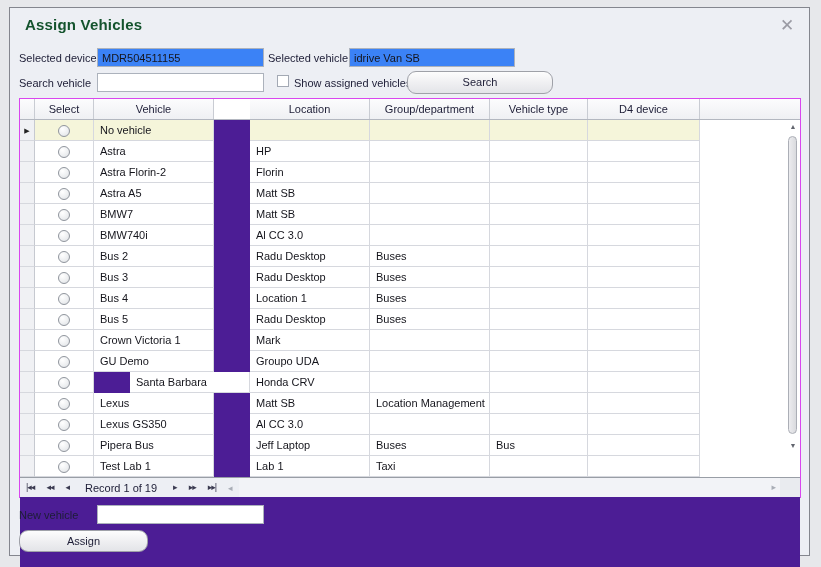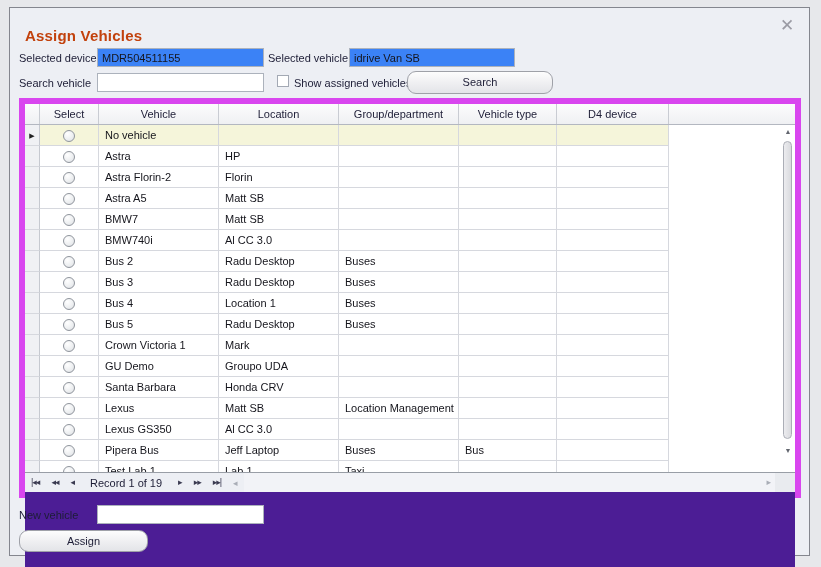--- a/index.html
+++ b/index.html
@@ -8,21 +8,21 @@
     background:#e7e8eb;
     font-family:"Liberation Sans","DejaVu Sans",sans-serif;
     font-size:11px;color:#15151c;
   }
   .dlg{
     position:absolute;left:9px;top:7px;width:801px;height:549px;
     background:#edeff4;border:1px solid #84868e;box-sizing:border-box;
   }
   .title{
     position:absolute;left:15px;top:8px;
-    font-size:15px;font-weight:600;color:#c2410c;letter-spacing:.2px;margin-top:11px;
+    font-size:15px;font-weight:600;color:#14532d;letter-spacing:.2px;
   }
   .close{
     position:absolute;right:12px;top:8px;width:20px;height:20px;
     color:#9b9ba4;font-size:17px;font-weight:bold;line-height:20px;text-align:center;
     cursor:default;
   }
   .lbl{position:absolute;color:#1d1d36;}
   .tb{
     position:absolute;height:19px;box-sizing:border-box;
     border:1px solid #acb2bc;background:#fff;
@@ -37,21 +37,21 @@
     font-family:inherit;font-size:11px;color:#1d1d36;
     text-align:center;cursor:default;
   }
   .cb{
     position:absolute;width:12px;height:12px;box-sizing:border-box;
     border:1px solid #a3a9b4;background:#fff;
   }
   
   .grid{
     position:absolute;left:9px;top:90px;width:782px;height:400px;
-    box-sizing:border-box;border:6px solid #d946ef;background:#fff;
+    box-sizing:border-box;border:1px solid #d946ef;background:#fff;
   }
   .ghead{display:flex;height:21px;box-sizing:border-box;border-bottom:1px solid #b3b7c0;}
   .hc{
     box-sizing:border-box;height:20px;line-height:20px;text-align:center;
     background:linear-gradient(#fcfcfd,#eff0f3);
     border-right:1px solid #c9ccd3;color:#1d1d36;
     overflow:hidden;white-space:nowrap;
   }
   .hc.fill{border-right:none;}
   .gbody{position:relative;height:452px;overflow:hidden;background:#4c1d95;}
@@ -62,21 +62,21 @@
     padding:0 0 0 6px;overflow:hidden;white-space:nowrap;background:#fff;
   }
   .grow.sel .c{background:#f5f5da;}
   .c.gut{background:#f0f1f4;border-right:1px solid #c6c9d0;padding:0;text-align:center;}
   .grow.sel .c.gut{background:#f0f1f4;}
   .c.cen{padding:0;text-align:center;}
   .c.fillc{flex:1;border:none;background:#fff !important;}
   .cw-gut{width:15px;}
   .cw-sel{width:59px;}
   .cw-veh{width:120px;}
-  .cw-loc{width:120px;}
+  .cw-loc{width:120px;margin-left:36px;}
   .cw-grp{width:120px;}
   .cw-typ{width:98px;}
   .cw-d4{width:112px;}
   .cw-fill{flex:1;}
   .ind{color:#222;font-size:7px;line-height:21px;}
   .radio{
     display:inline-block;width:10px;height:10px;margin-top:5px;
     border:1px solid #90959d;border-radius:50%;
     background:radial-gradient(circle at 35% 30%,#ffffff 0%,#eceef0 60%,#d9dbdf 100%);
   }

